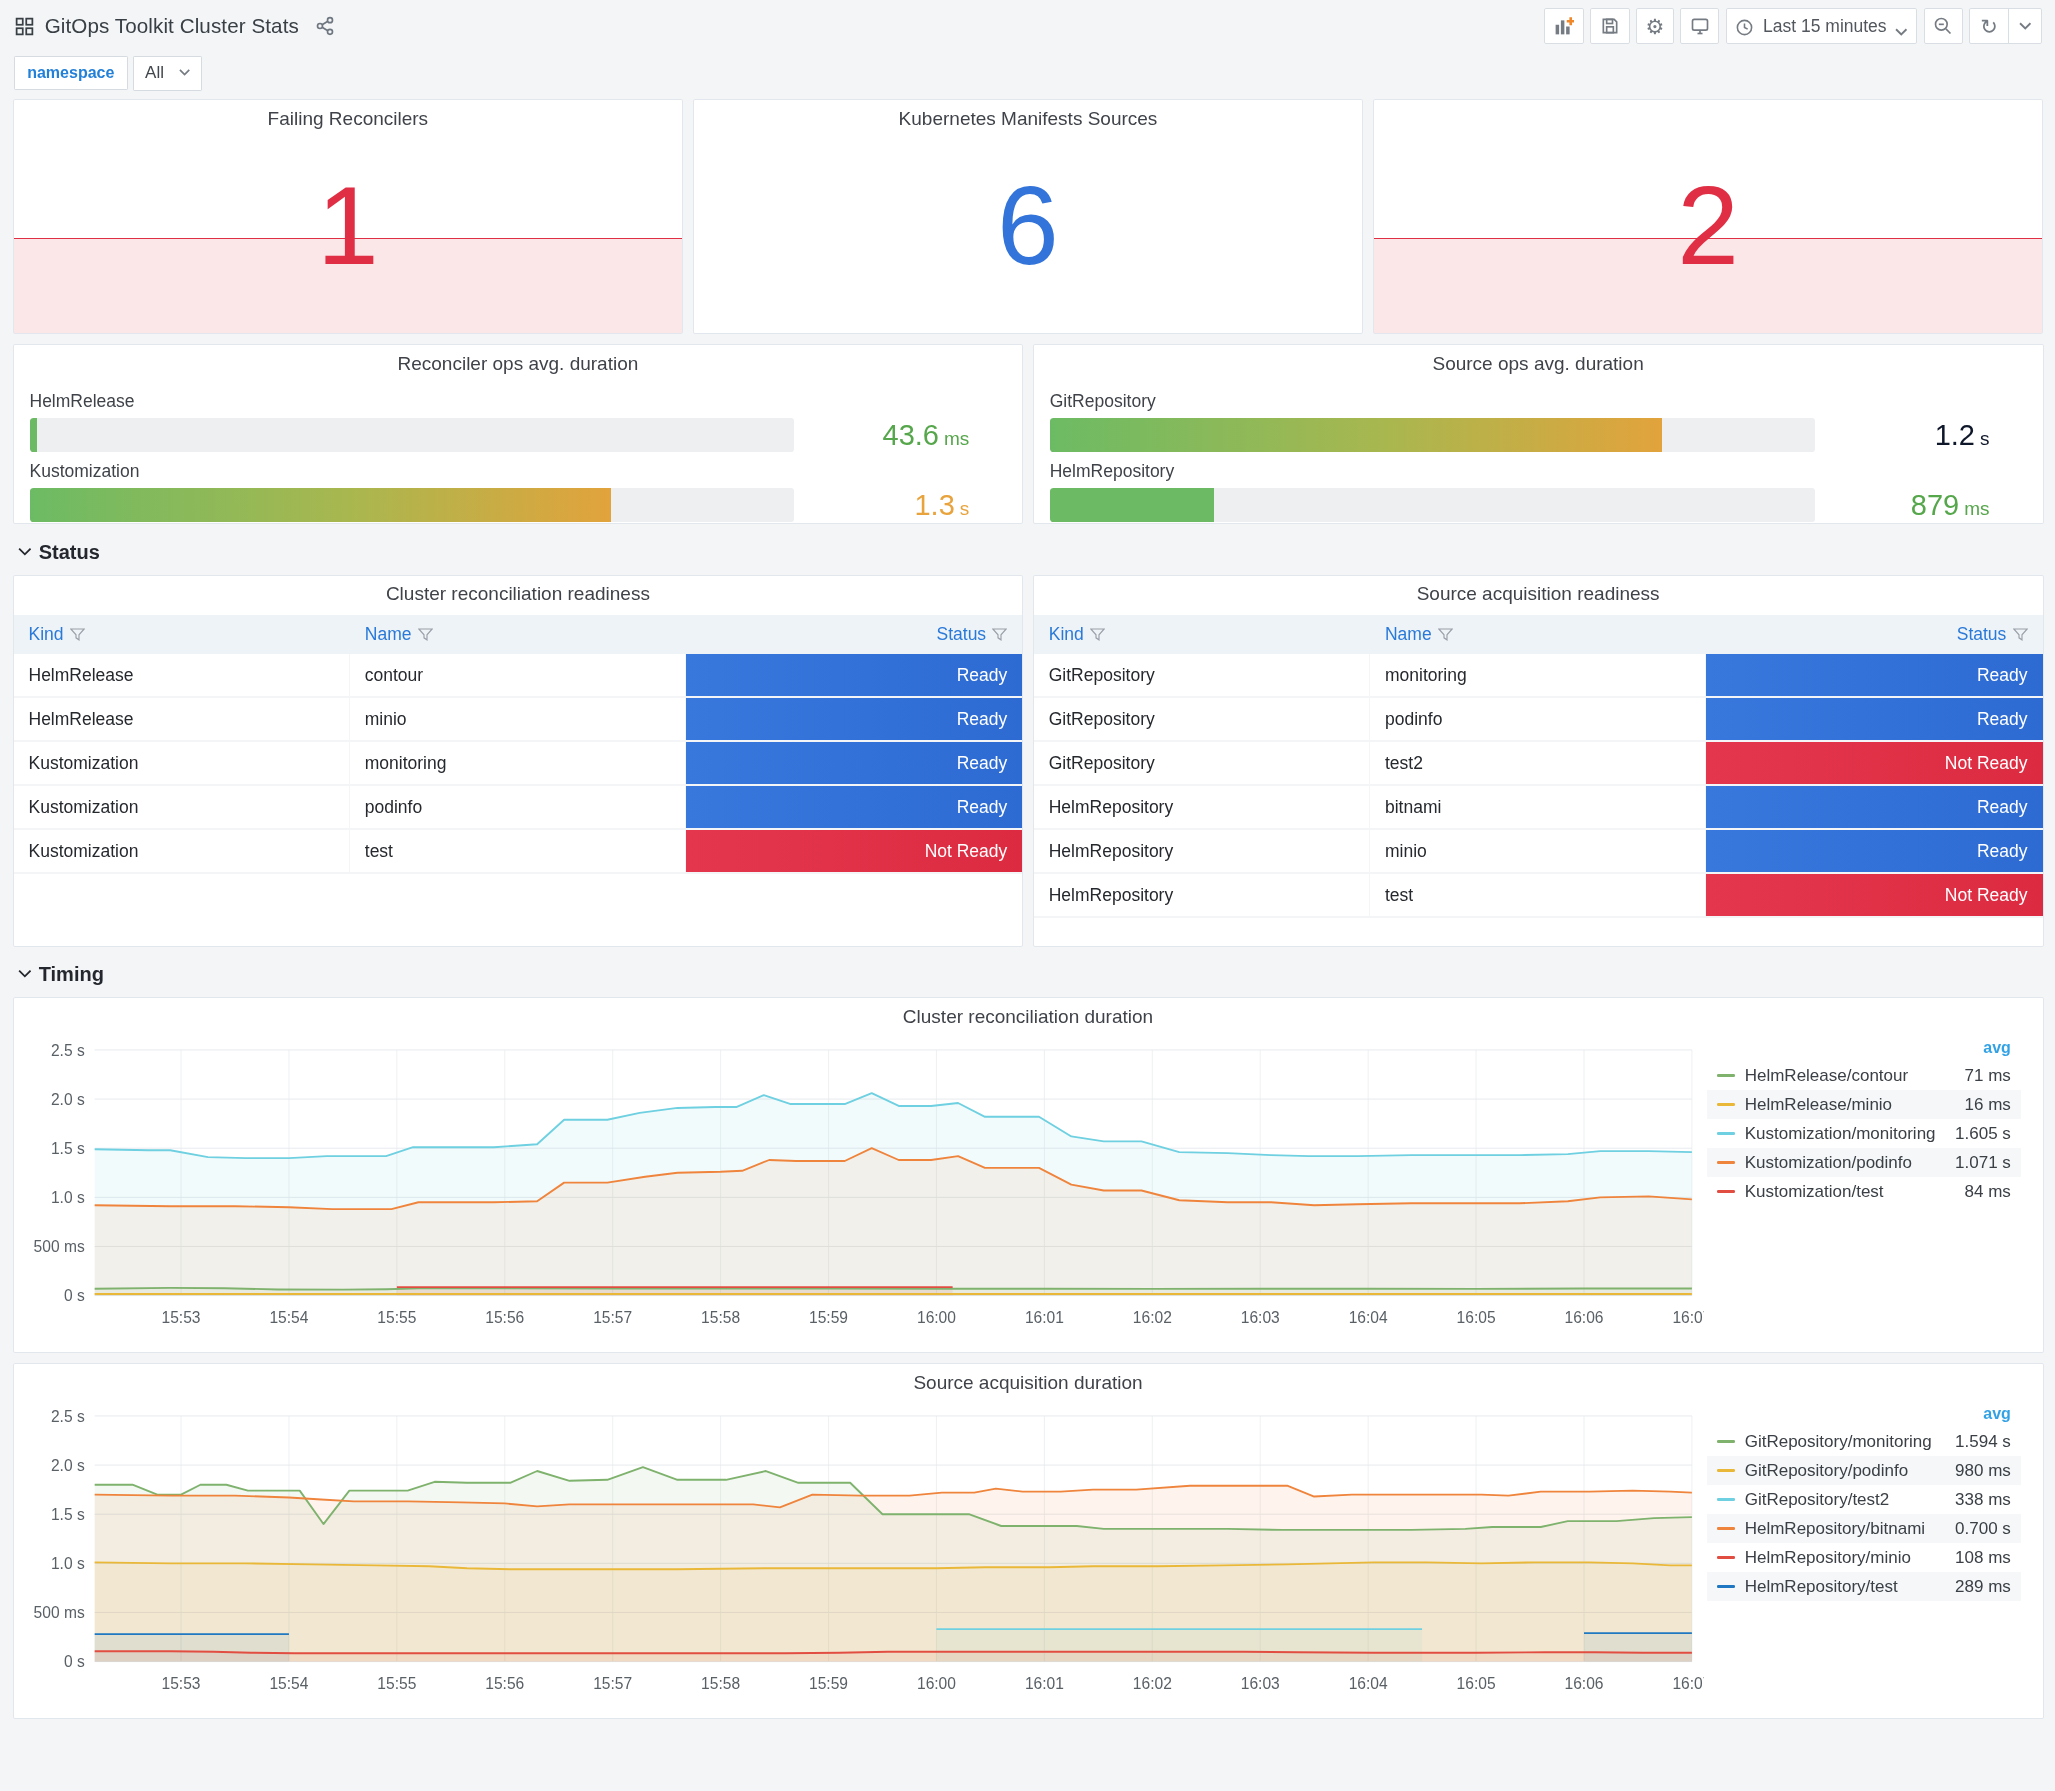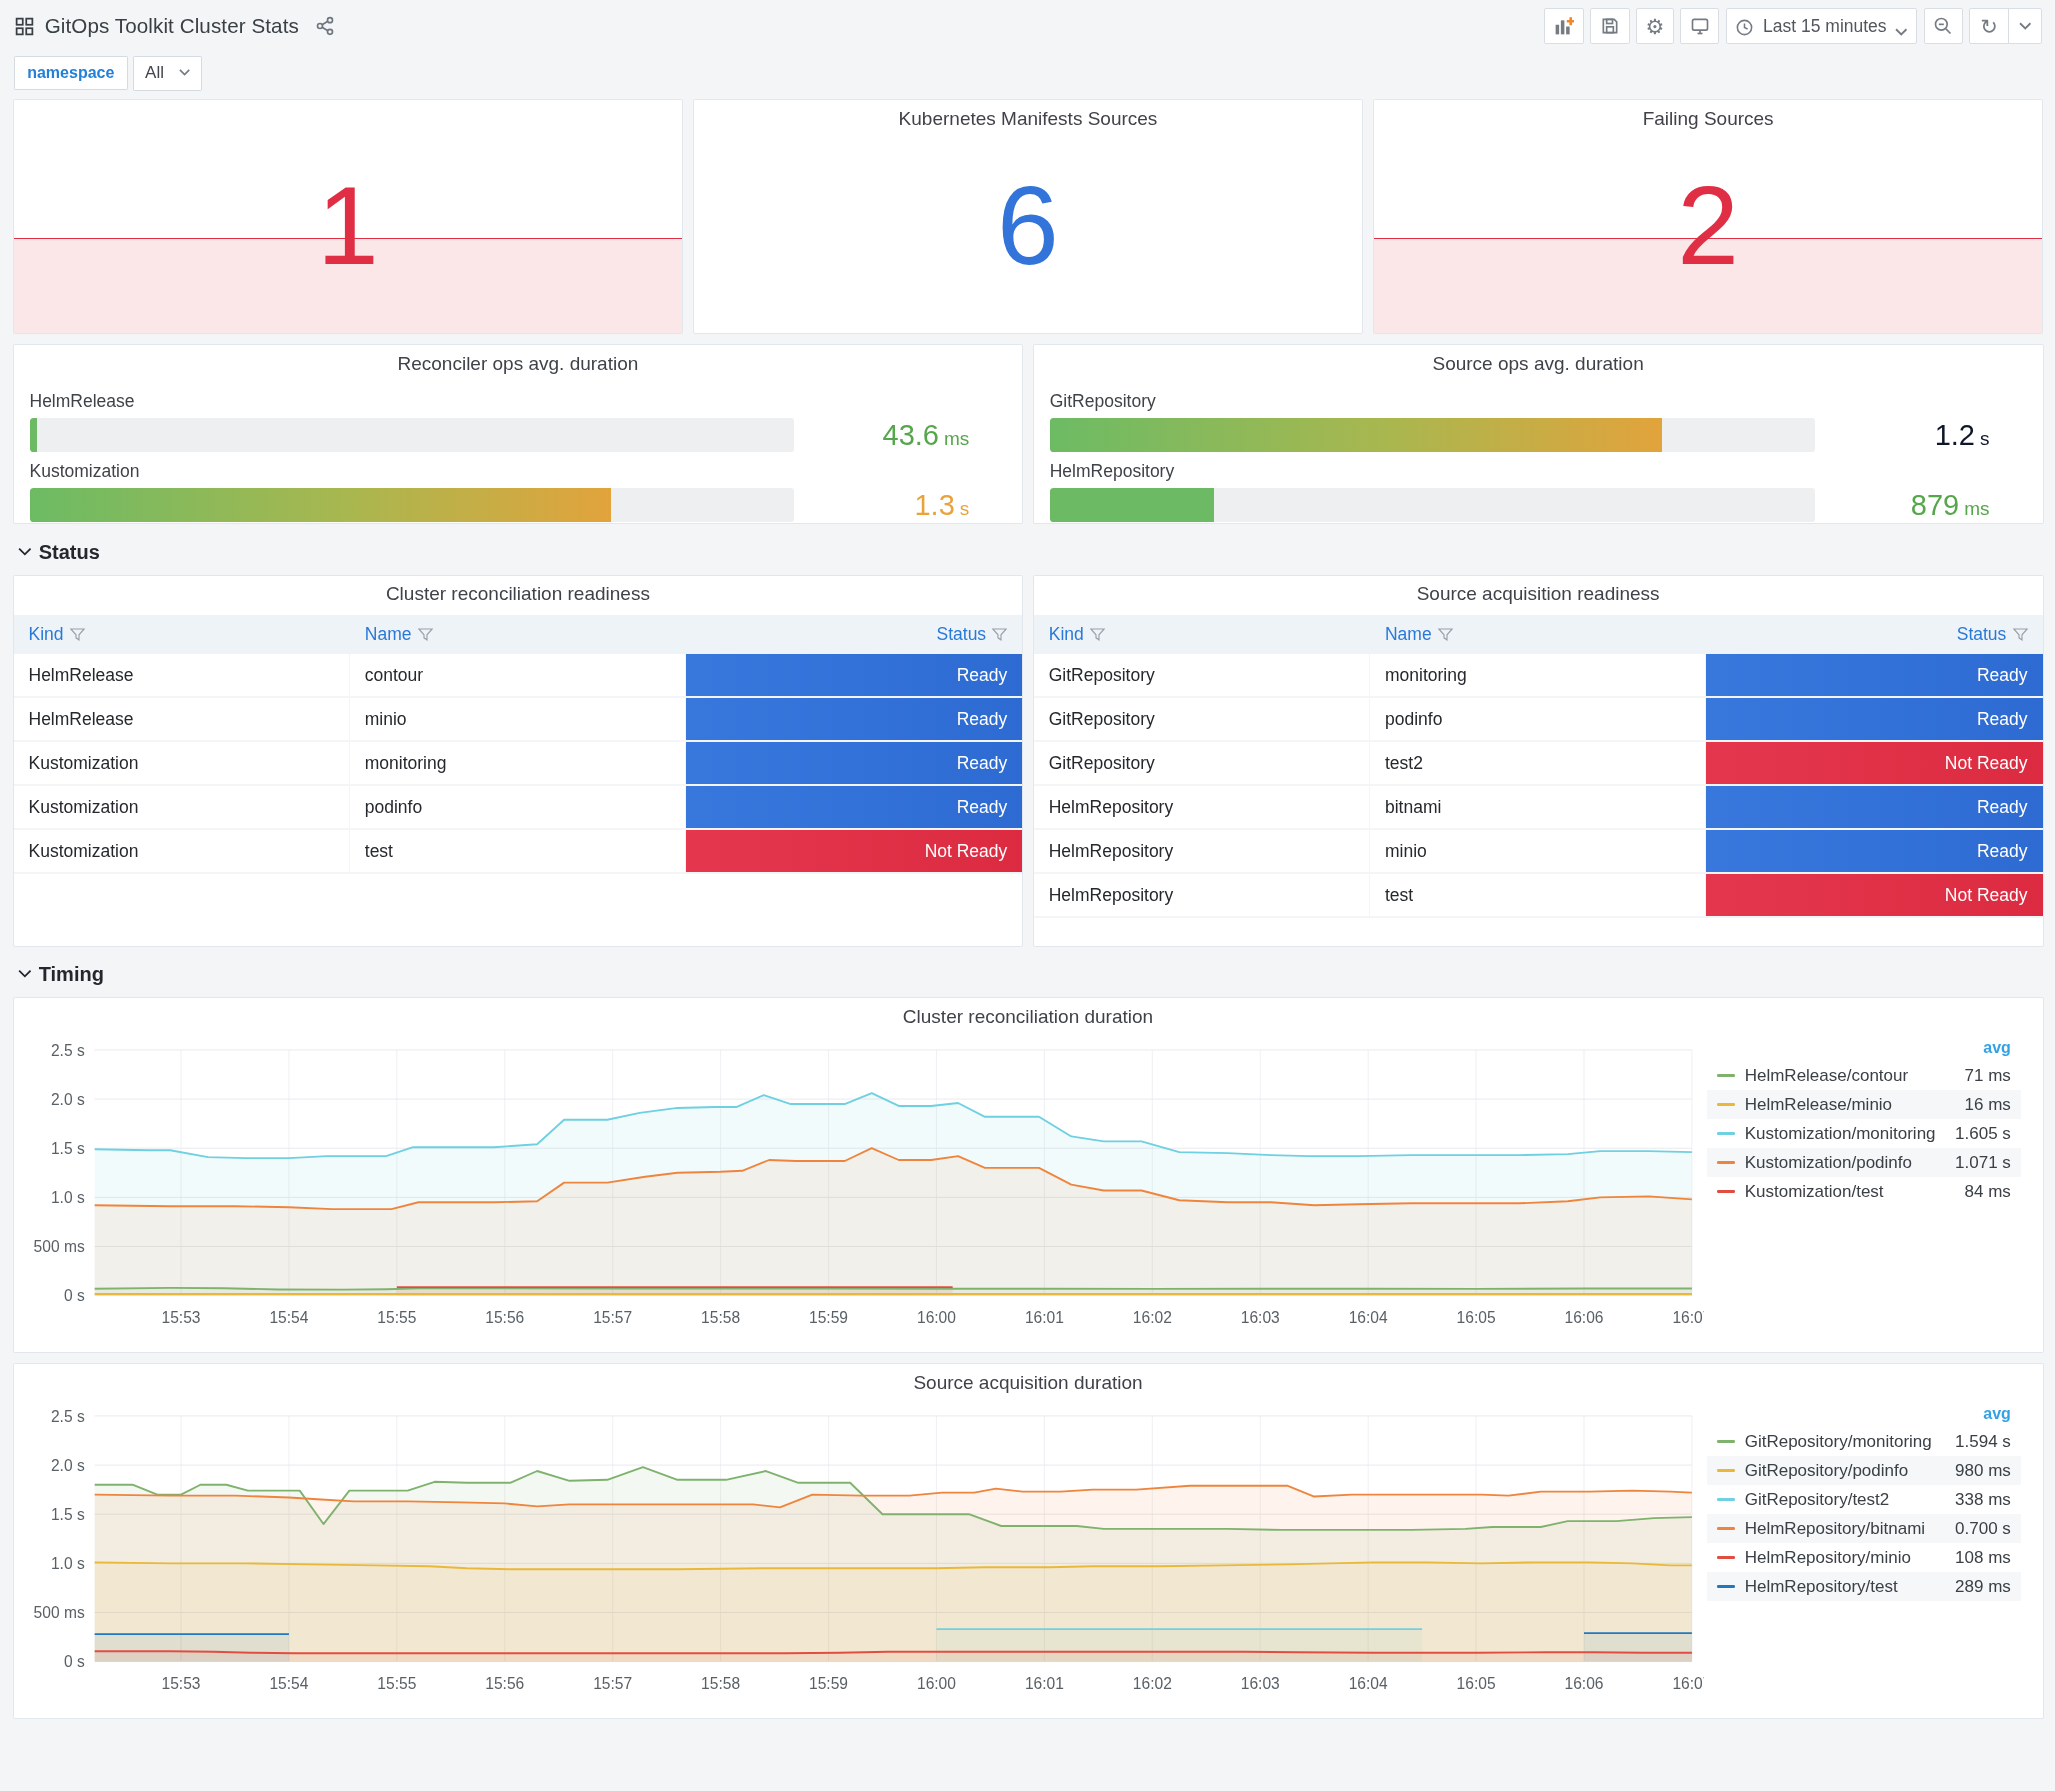--- a/index.html
+++ b/index.html
@@ -168,29 +168,29 @@
   <div class="var-value">
     <span>All</span>
     <svg width="11.2" height="7.5" viewBox="0 0 12 8" fill="none" stroke="#757B82" stroke-width="1.8">
         <polyline points="1,1 6,6 11,1"></polyline>
       </svg>
   </div>
 </div>
 
 <div class="row" id="stats-row">
     <div class="panel stat-panel">
+      <div class="panel-title">Failing Reconcilers</div>
       <div class="stat-alert-fill" style="height: 41%;"></div>
       <div class="stat-value" style="color: rgb(224, 47, 68);">1</div>
     </div>
     <div class="panel stat-panel">
       <div class="panel-title">Kubernetes Manifests Sources</div>
       <div class="stat-value" style="color: rgb(50, 116, 217);">6</div>
     </div>
     <div class="panel stat-panel">
-      <div class="panel-title">Failing Sources</div>
       <div class="stat-alert-fill" style="height: 41%;"></div>
       <div class="stat-value" style="color: rgb(224, 47, 68);">2</div>
     </div>
   </div>
 
 <div class="row" id="gauges-row">
     <div class="panel gauge-panel">
       <div class="panel-title">Reconciler ops avg. duration</div>
       <div class="gauge-row">
         <div class="gauge-label">HelmRelease</div>

